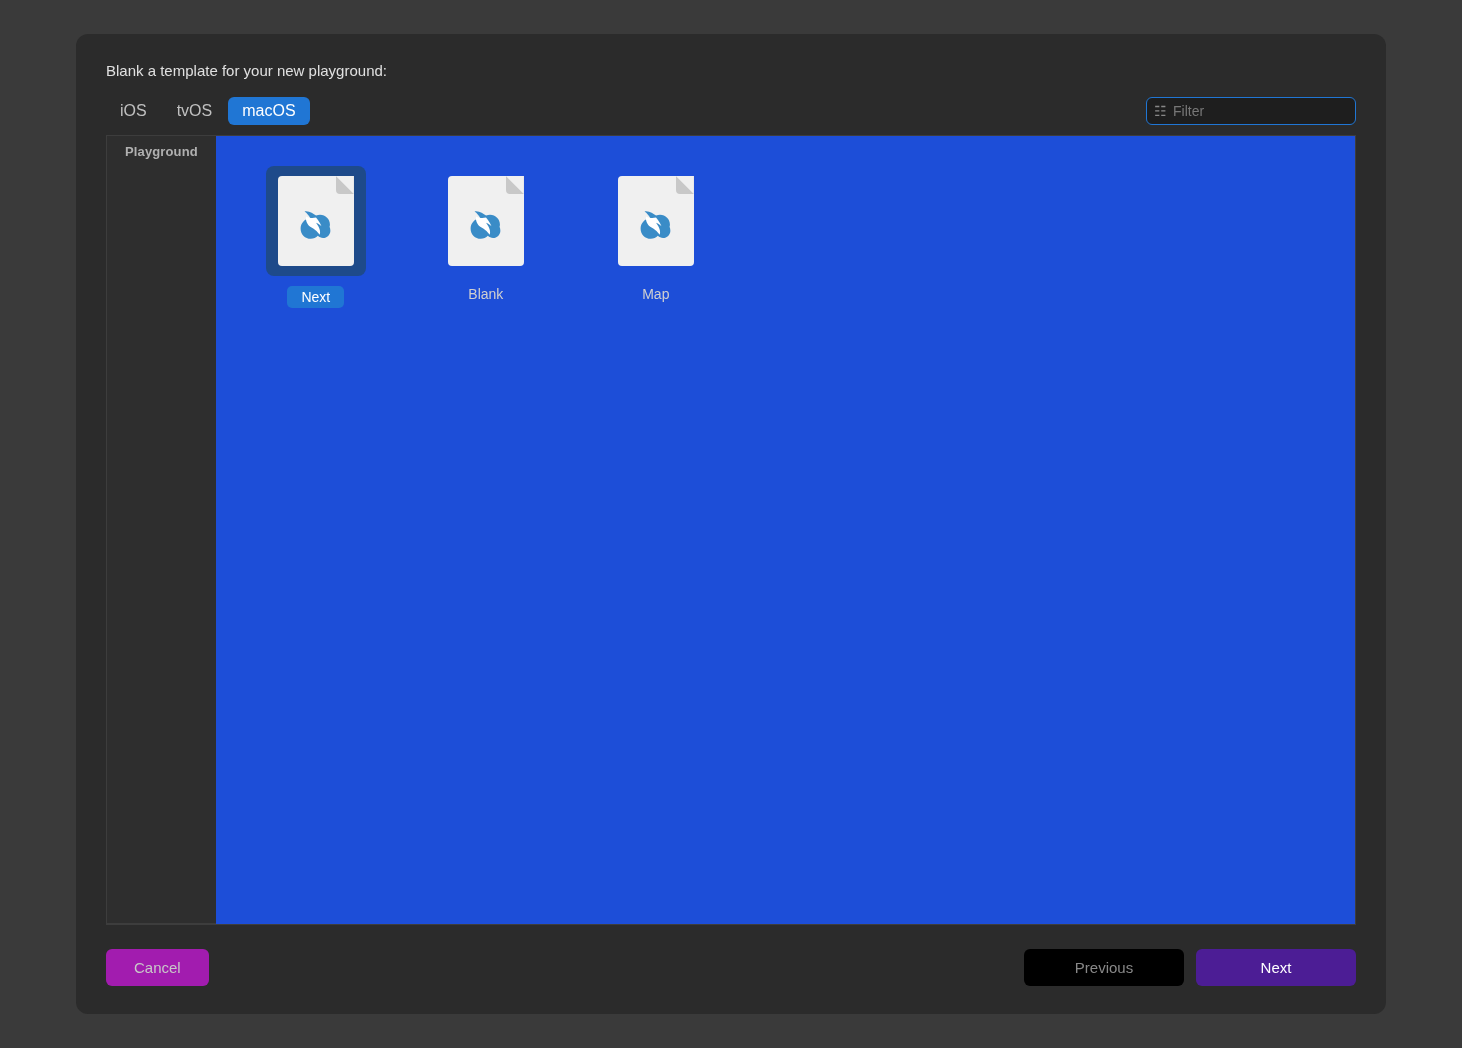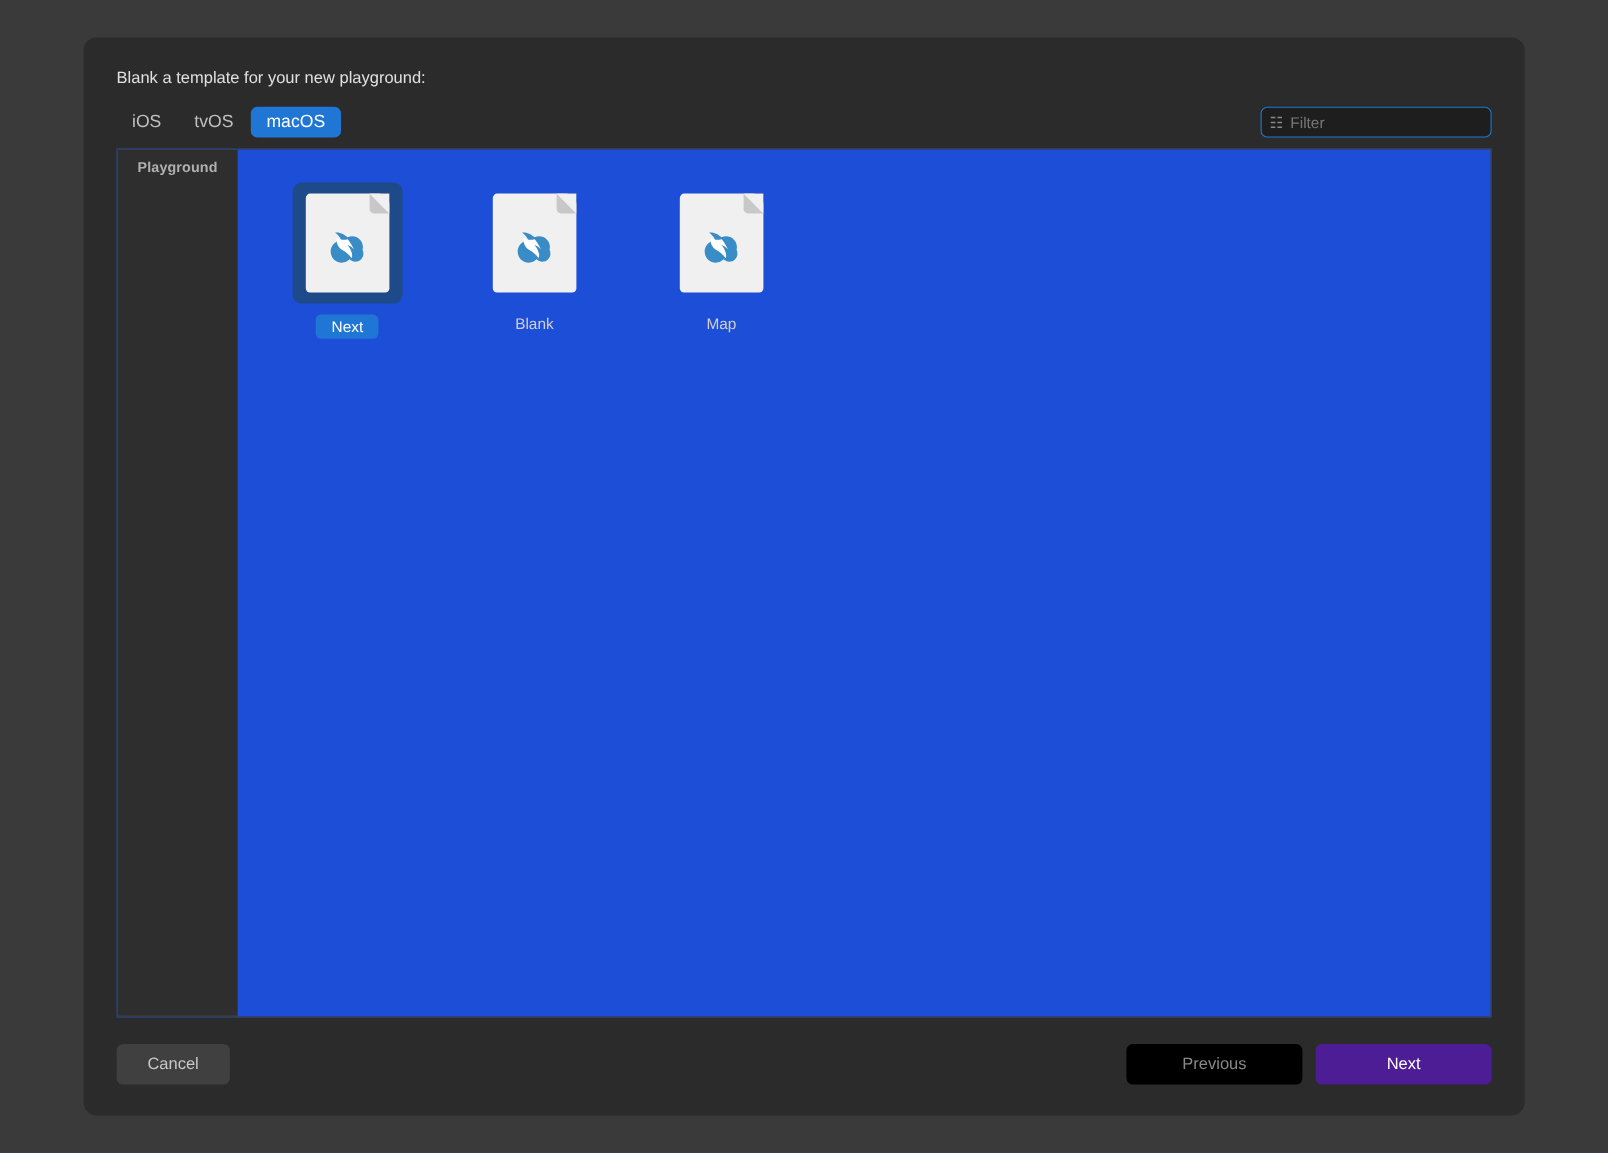--- a/index.html
+++ b/index.html
@@ -200,21 +200,21 @@
     }
 
     .footer {
       display: flex;
       justify-content: space-between;
       align-items: center;
       margin-top: 24px;
     }
 
     .btn-cancel {
-      background: #404040;
+      background: #a21caf;
       border: none;
       border-radius: 6px;
       color: #c8c8c8;
       font-size: 15px;
       padding: 10px 28px;
       cursor: pointer;
       min-width: 100px;
     }
 
     .footer-right {

